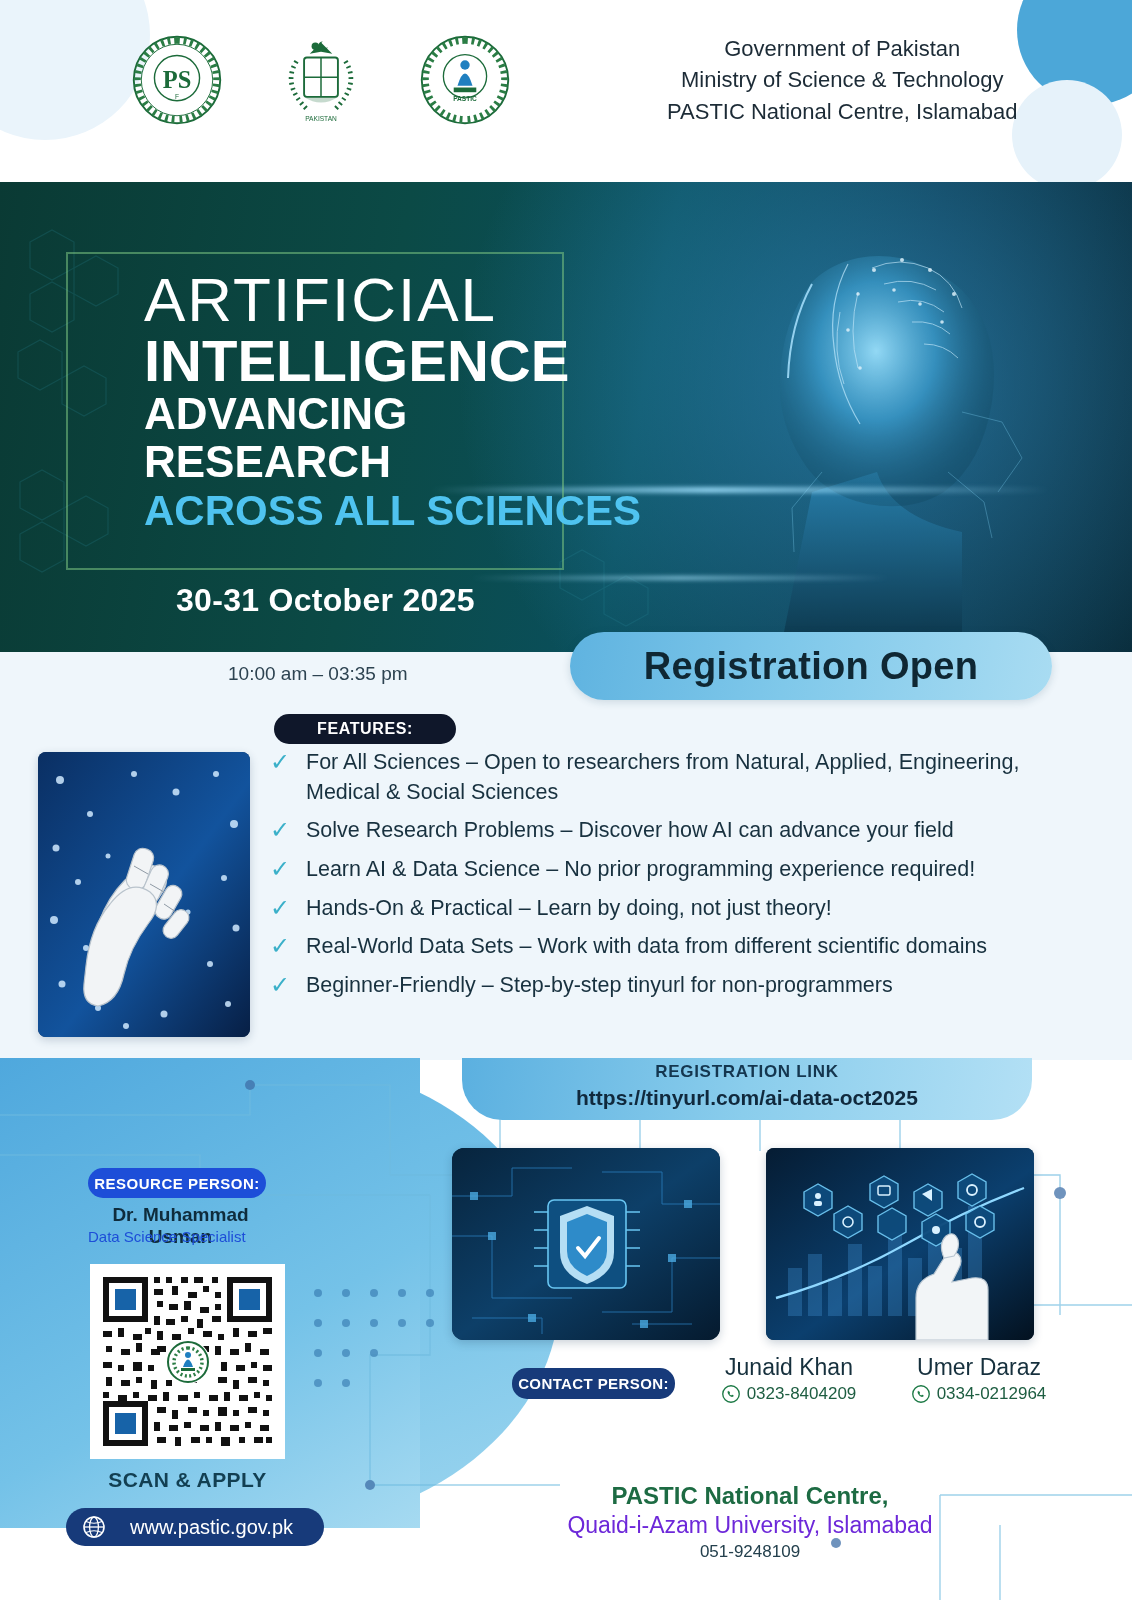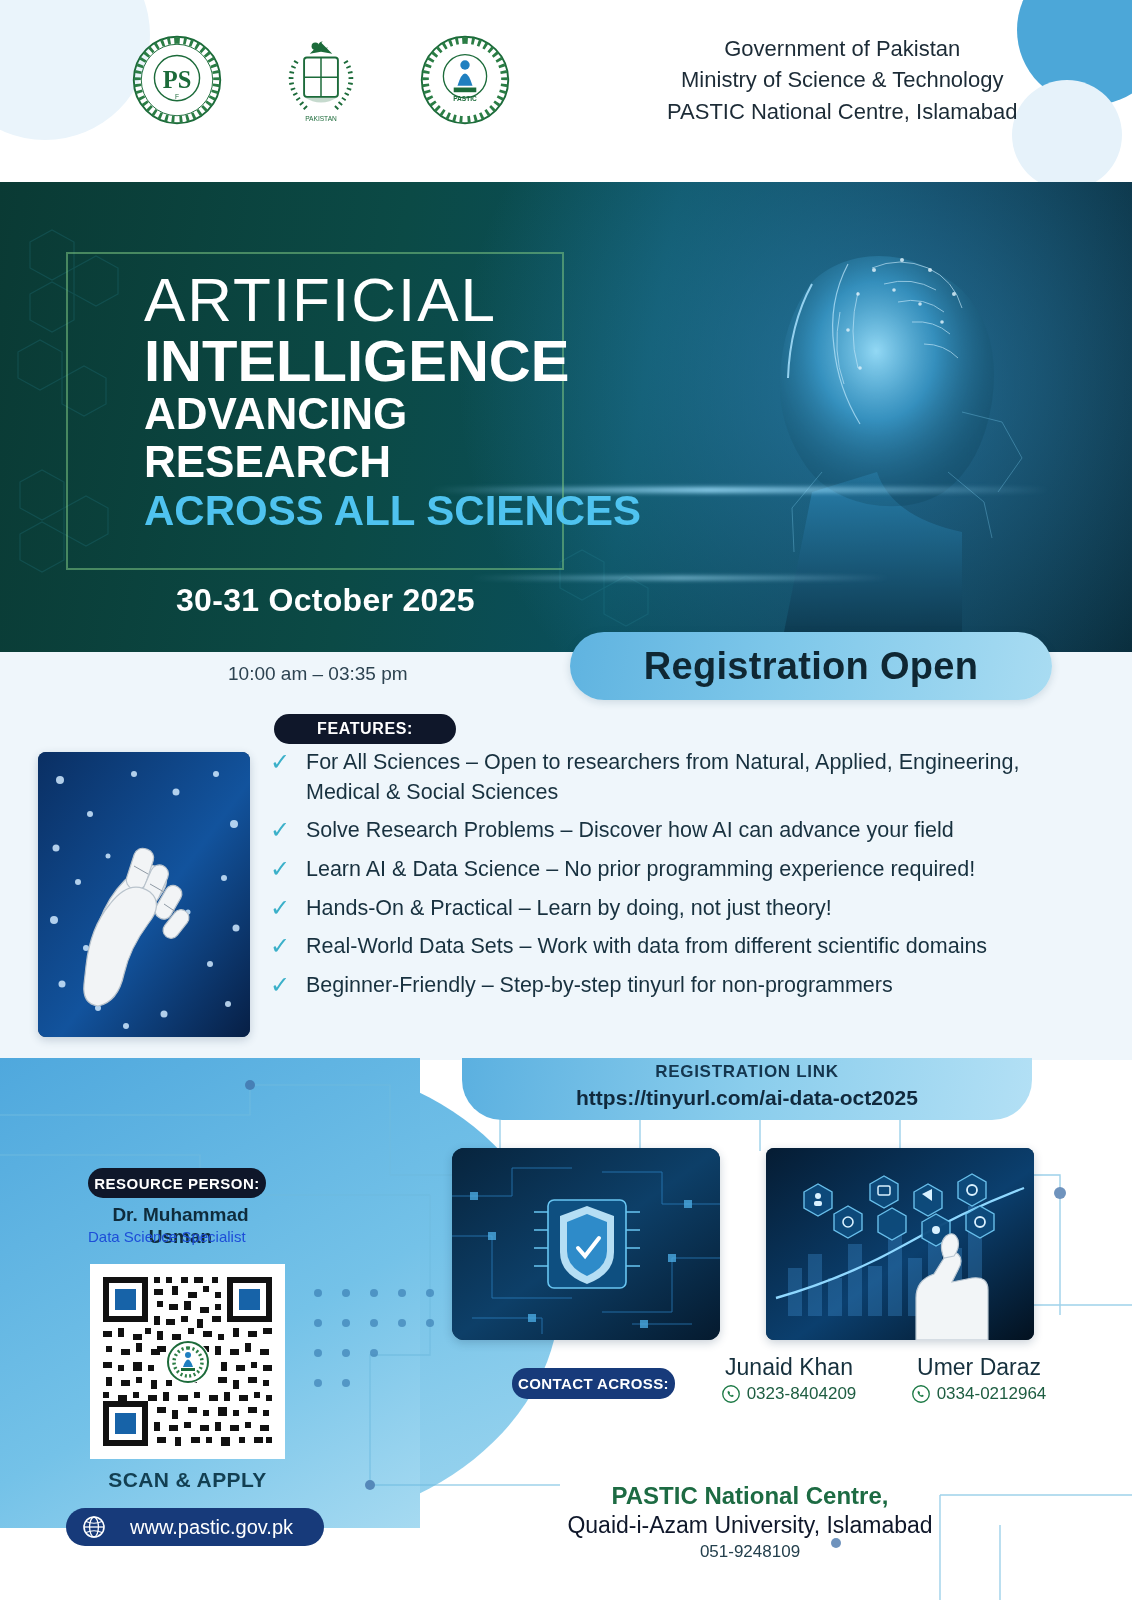--- a/index.html
+++ b/index.html
@@ -233,21 +233,21 @@
   }
   .reg-link-pill .url {
     font-size: 21px; font-weight: bold; color: #10293d; margin-top: 4px;
   }
 
   .rp-badge {
     position: absolute;
     left: 88px; top: 1168px;
     width: 178px; height: 30px;
     border-radius: 15px;
-    background: #0f172a;
+    background: #1d4ed8;
     color: #fff;
     display: flex; align-items: center; justify-content: center;
     font-size: 15px; font-weight: bold; letter-spacing: 0.5px;
   }
   .rp-name {
     position: absolute;
     left: 88px; top: 1204px;
     width: 185px;
     text-align: center;
     font-size: 19px; font-weight: bold; color: #0f2c3c;
@@ -341,21 +341,21 @@
   .contact-1 { left: 694px; top: 1354px; width: 190px; }
   .contact-2 { left: 884px; top: 1354px; width: 190px; }
 
   .footer {
     position: absolute;
     left: 420px; top: 1482px;
     width: 660px;
     text-align: center;
   }
   .footer .f1 { font-size: 24px; font-weight: bold; color: #1d6b43; }
-  .footer .f2 { font-size: 23px; color: #0f172a; margin-top: 2px; }
+  .footer .f2 { font-size: 23px; color: #6d28d9; margin-top: 2px; }
   .footer .f3 { font-size: 17px; color: #24404d; margin-top: 3px; }
 </style>
 </head>
 <body>
 
 <div class="header">
   <div class="header-blob-1"></div>
   <div class="header-blob-2"></div>
   <div class="header-blob-3"></div>
 
@@ -847,21 +847,21 @@
       <circle cx="214" cy="74" r="5" fill="none" stroke="#d9f1ff" stroke-width="1.8"></circle>
       <circle cx="170" cy="82" r="4" fill="#d9f1ff"></circle>
     </g>
     <g fill="#f2f5f7" stroke="#b9c6d1" stroke-width="1.2">
       <path d="M150 192 L150 150 Q150 132 168 126 L178 110 Q184 100 192 106 Q198 112 192 122 L186 134 L206 130 Q222 128 222 142 L222 192 Z"></path>
       <path d="M178 110 Q172 96 180 88 Q188 82 192 92 Q194 100 188 108 Z"></path>
     </g>
   </svg>
 </div>
 
-<div class="contact-badge">CONTACT ACROSS:</div>
+<div class="contact-badge">CONTACT PERSON:</div>
 
 <div class="contact contact-1">
   <div class="cname">Junaid Khan</div>
   <div class="cphone">
     <span class="wa-icon">
       <svg viewBox="0 0 24 24">
         <circle cx="12" cy="12" r="11" fill="none" stroke="#1d7a46" stroke-width="1.8"></circle>
         <path d="M8.2 7.6c-.5.5-.9 1.3-.7 2.3.3 1.6 1.5 3.4 3 4.6 1.4 1.1 2.9 1.6 3.8 1.3.6-.2 1.1-.8 1.2-1.3.1-.4-.1-.6-.4-.8l-1.4-.7c-.3-.1-.5 0-.7.2l-.4.5c-.2.2-.4.2-.6.1-.6-.3-1.3-.9-1.8-1.6-.2-.3-.2-.5 0-.7l.4-.4c.2-.2.2-.4.1-.7l-.6-1.4c-.2-.4-.5-.5-.9-.4z" fill="#1d7a46"></path>
       </svg>
     </span>

